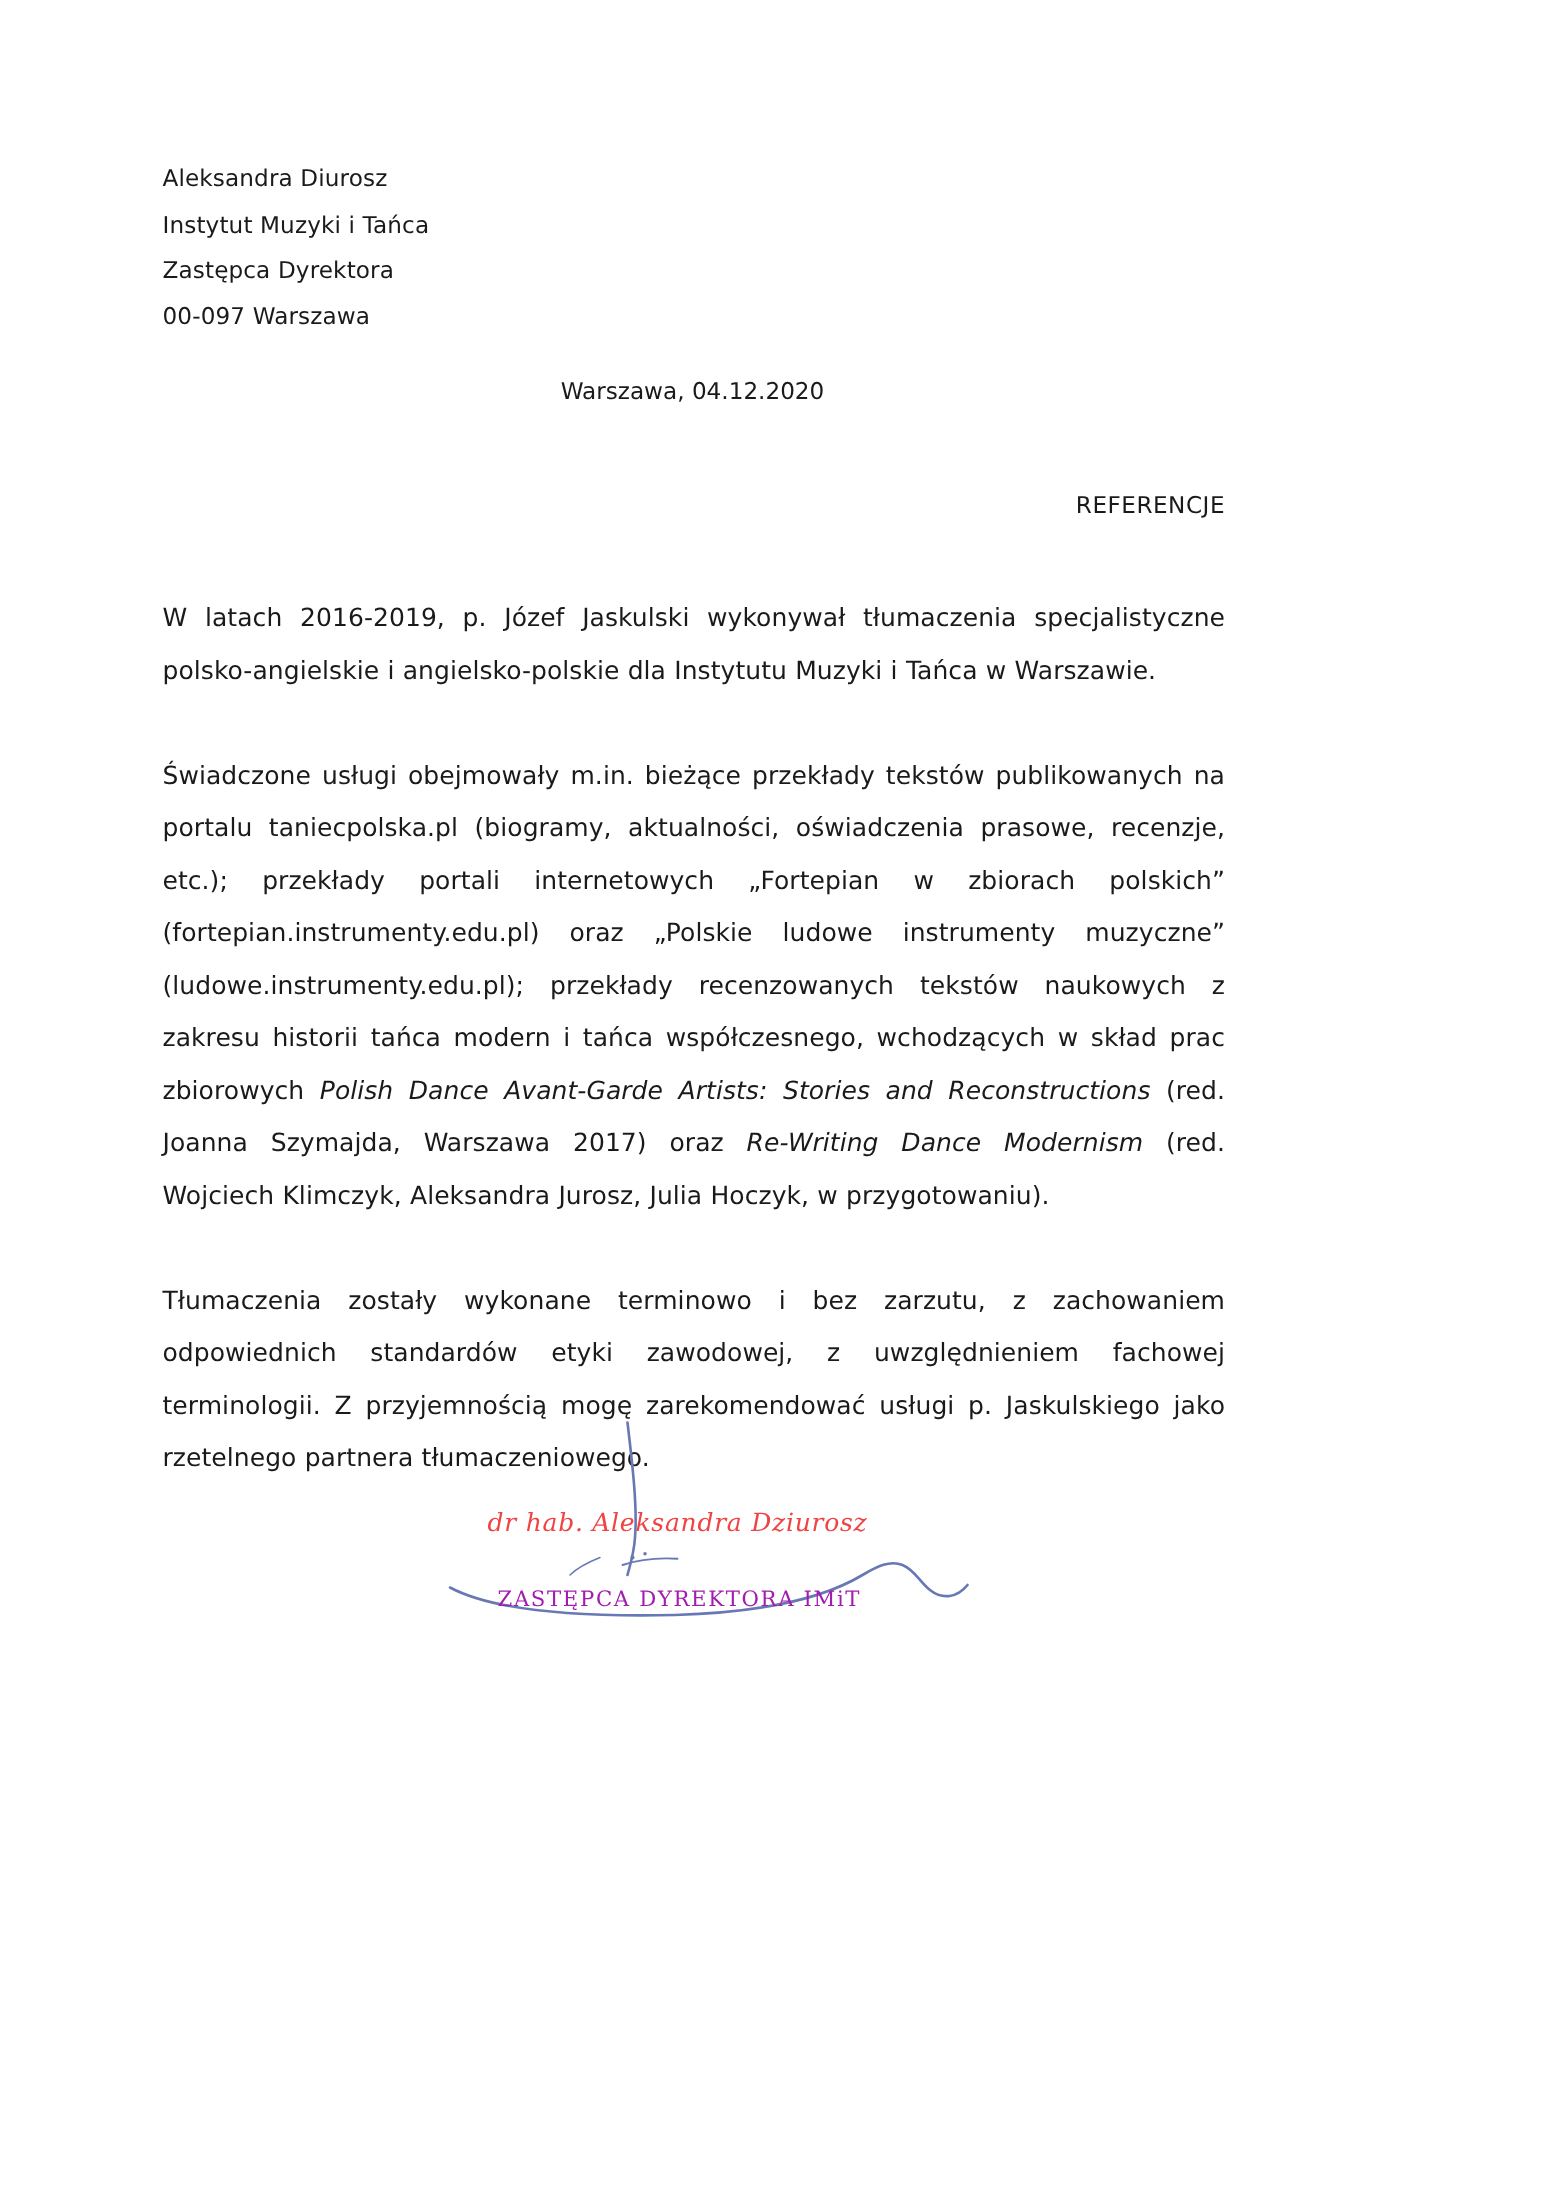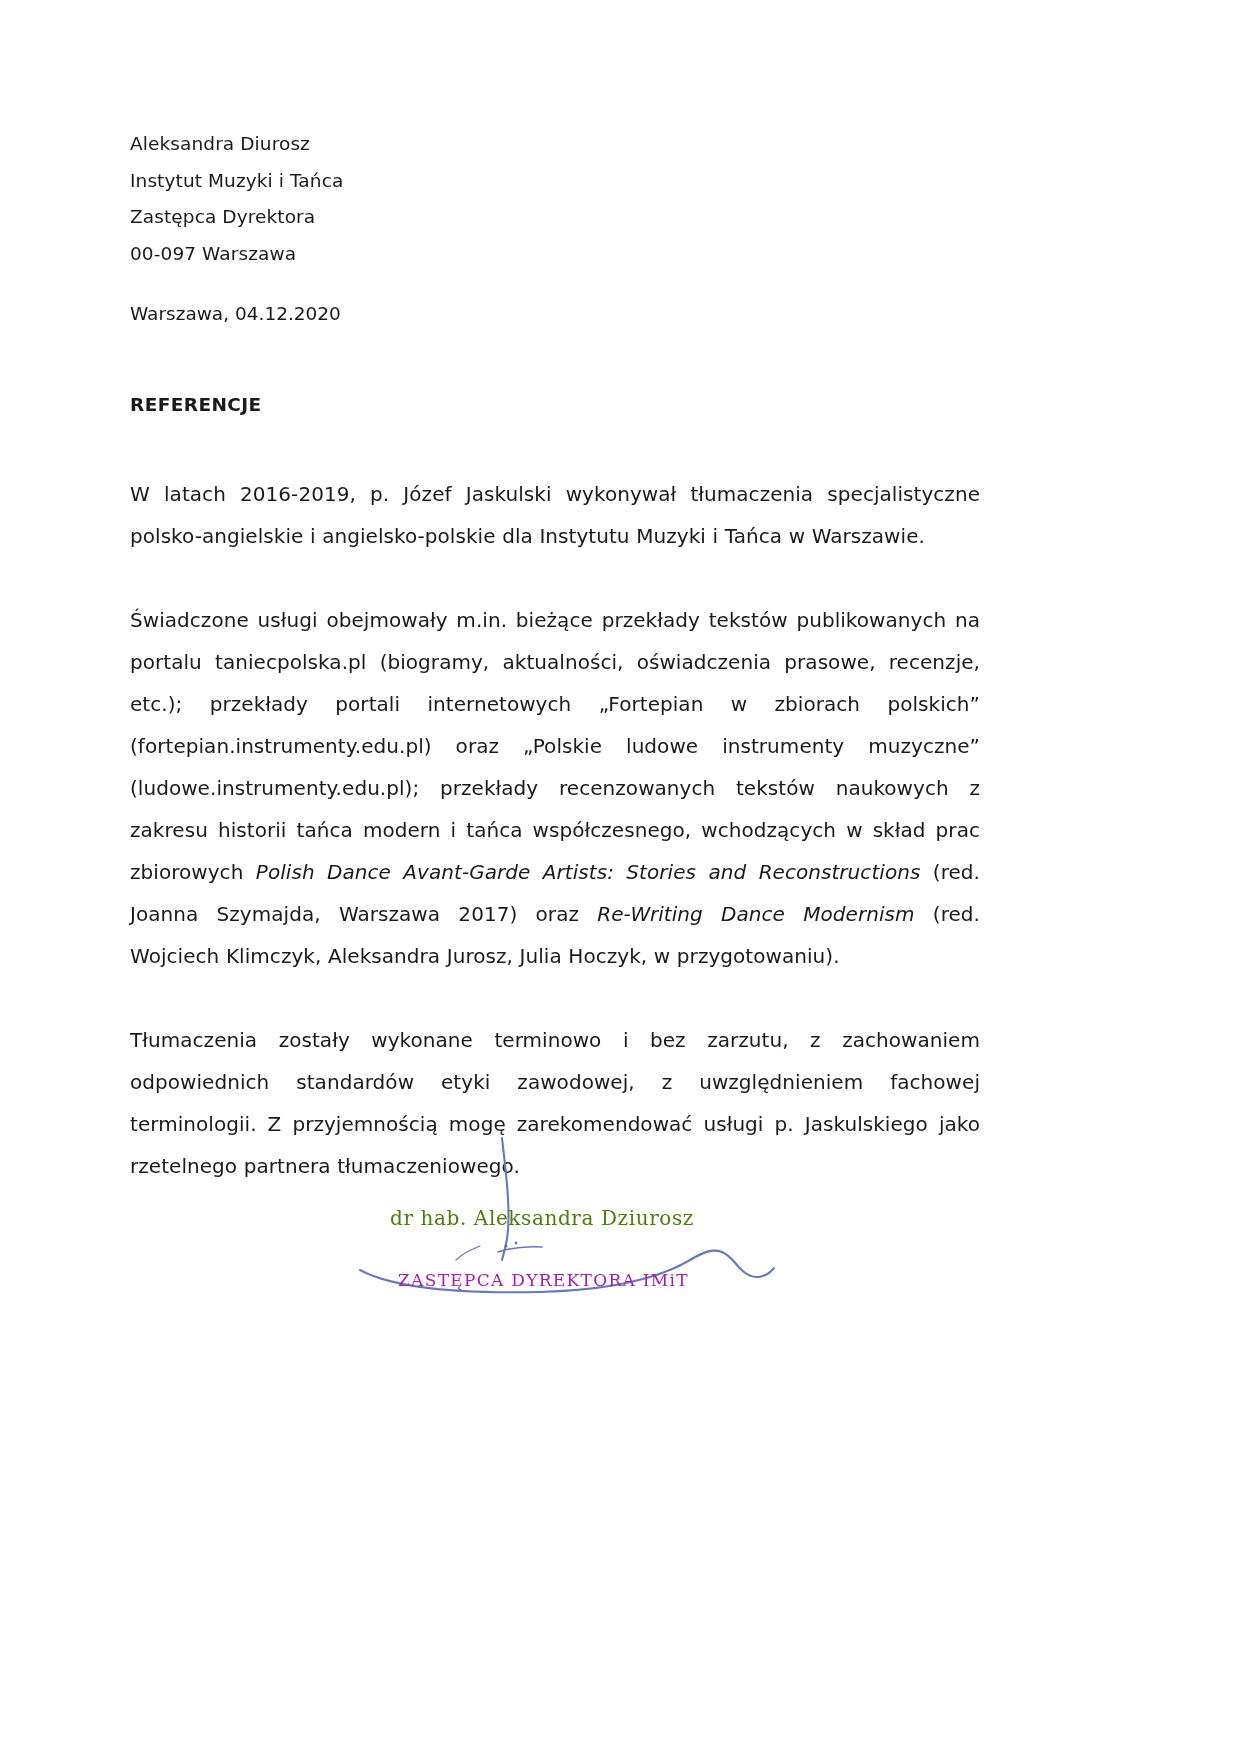--- a/index.html
+++ b/index.html
@@ -35,31 +35,31 @@
   }
   .address-line {
     font-size: 18.5px;
     line-height: 36.5px;
     letter-spacing: 0.1px;
     white-space: nowrap;
   }
 
   
   .date-row {
-    text-align: left;
+    text-align: center;
     font-size: 18.5px;
     line-height: 36px;
     margin-top: 24px;
     padding-right: 2px;
   }
 
   
   .doc-title {
-    text-align: left;
-    font-weight: bold;
+    text-align: right;
+    font-weight: normal;
     font-size: 18.5px;
     letter-spacing: 0.4px;
     margin-top: 62px;
     margin-bottom: 0;
   }
 
   
   .body-wrap {
     margin-top: 58px;
   }
@@ -86,22 +86,23 @@
   .signature-area svg {
     display: block;
     width: 560px;
     height: 220px;
   }
   .stamp-name {
     position: absolute;
     left: 60px;
     top: 86px;
     font-family: "DejaVu Serif", serif;
+    font-style: italic;
     font-size: 20px;
-    color: #4d7c0f;
+    color: #ef4444;
     letter-spacing: 0.6px;
     white-space: nowrap;
   }
   .stamp-role {
     position: absolute;
     left: 68px;
     top: 150px;
     font-family: "DejaVu Serif", serif;
     font-size: 17px;
     color: #a21caf;

